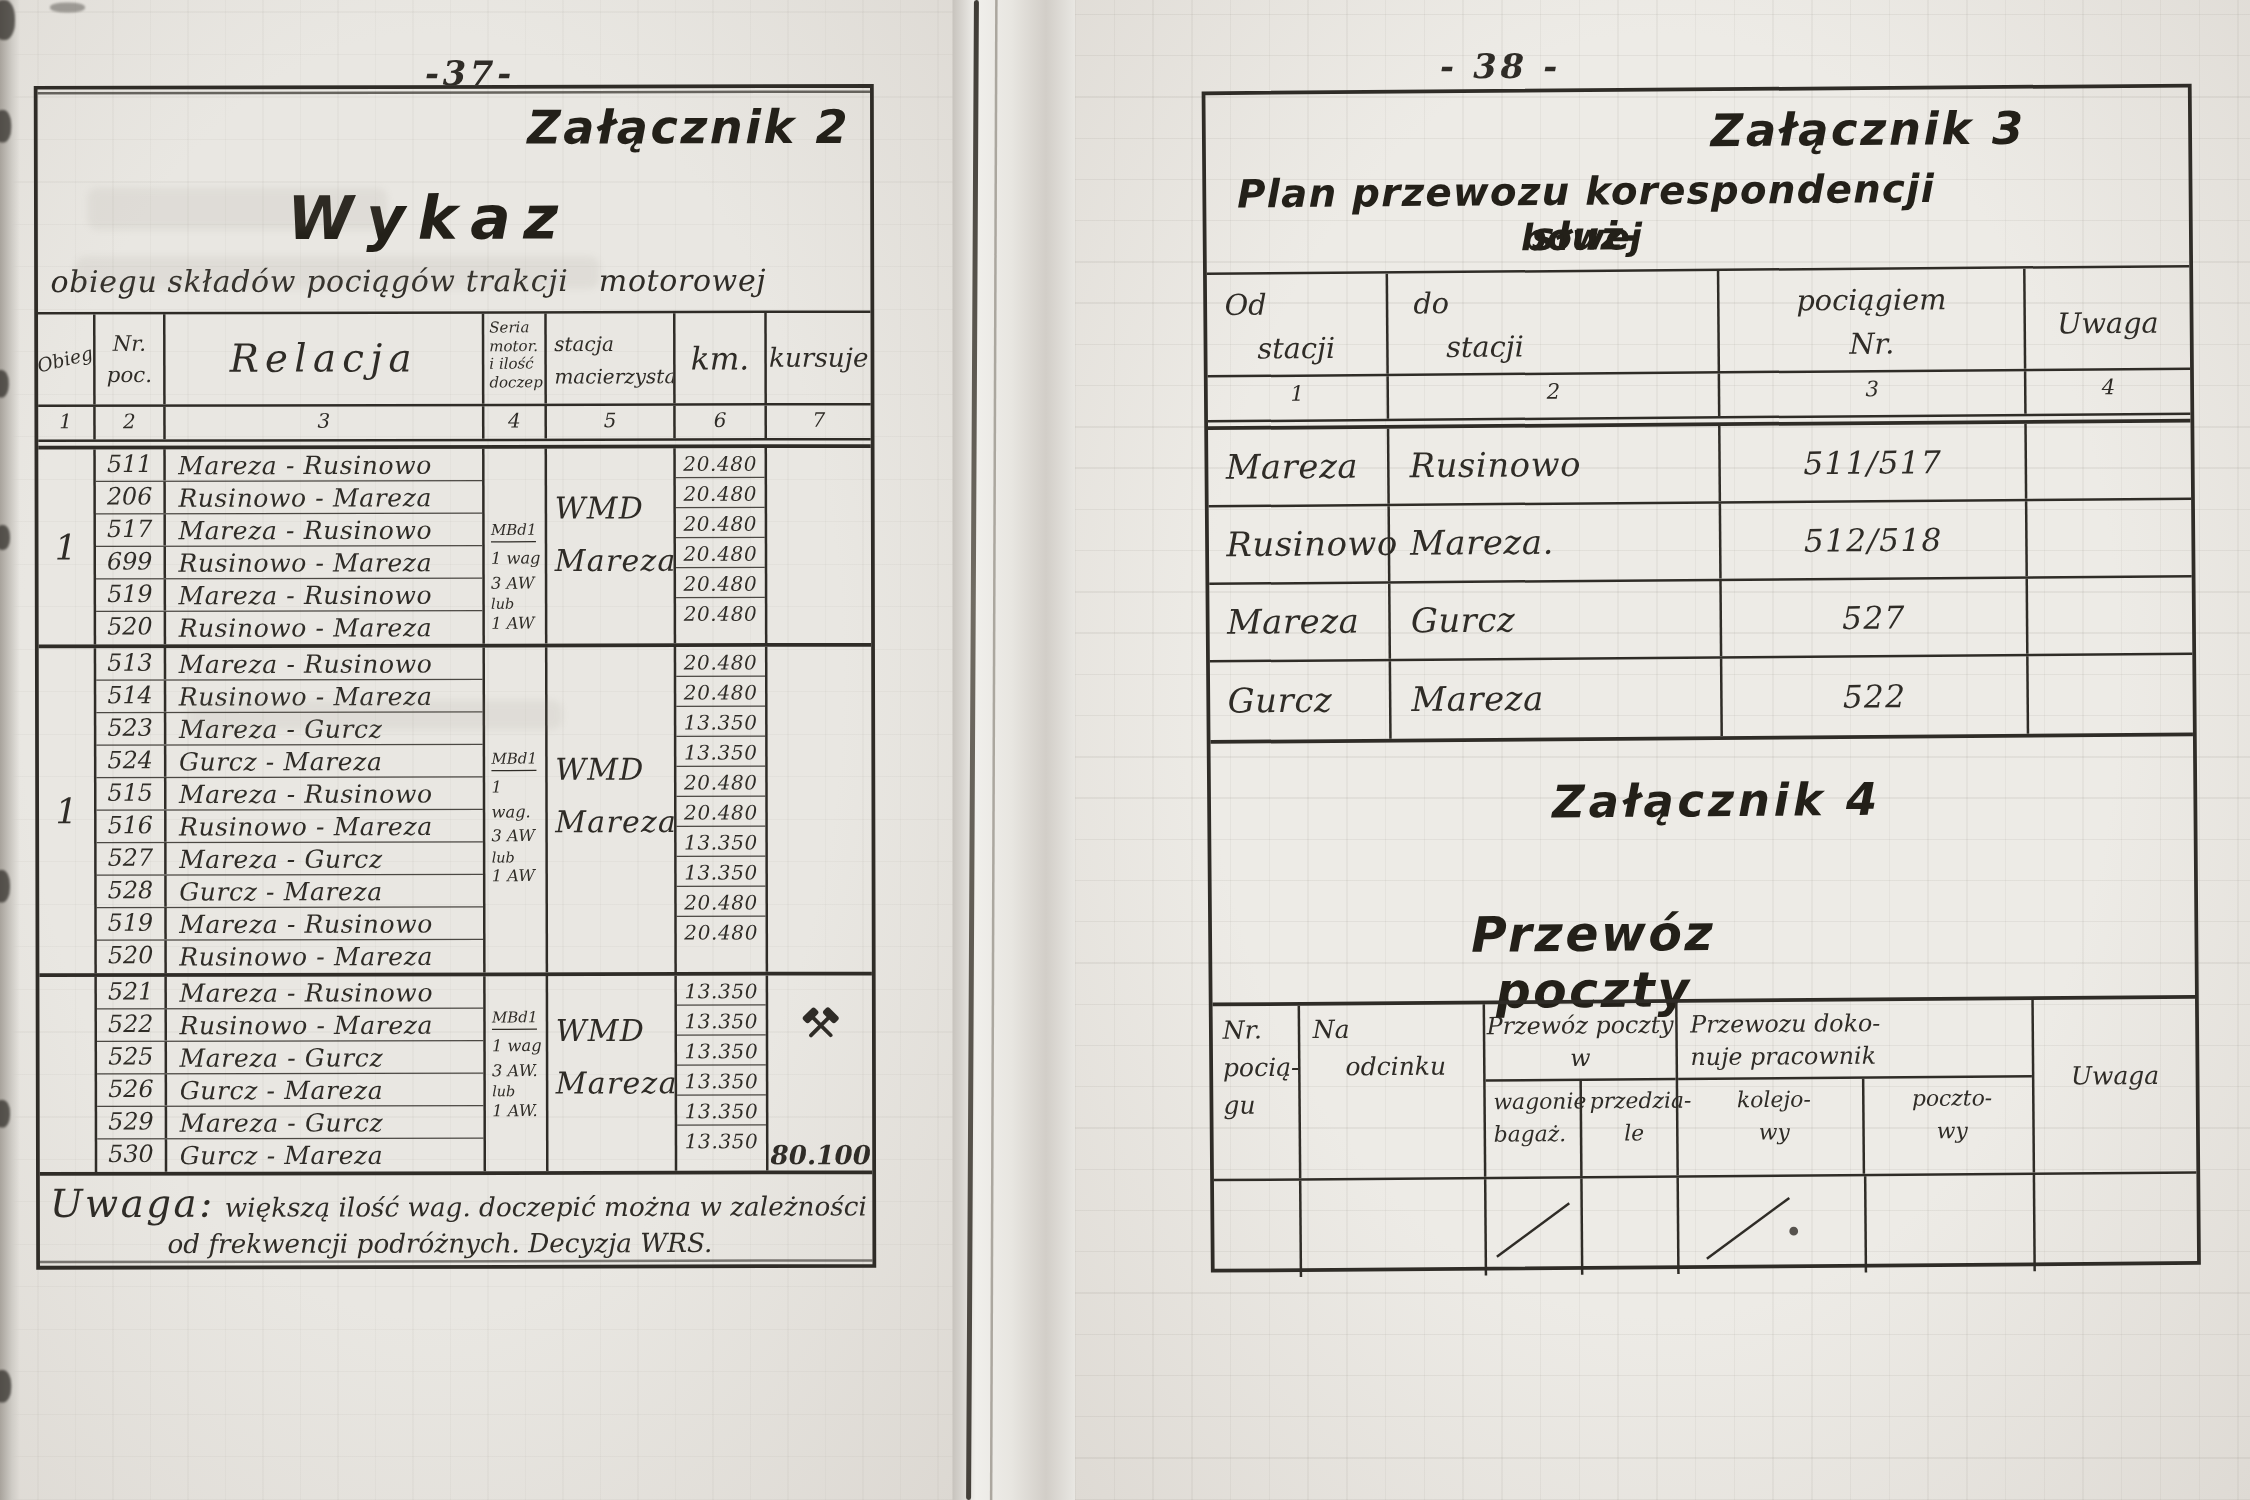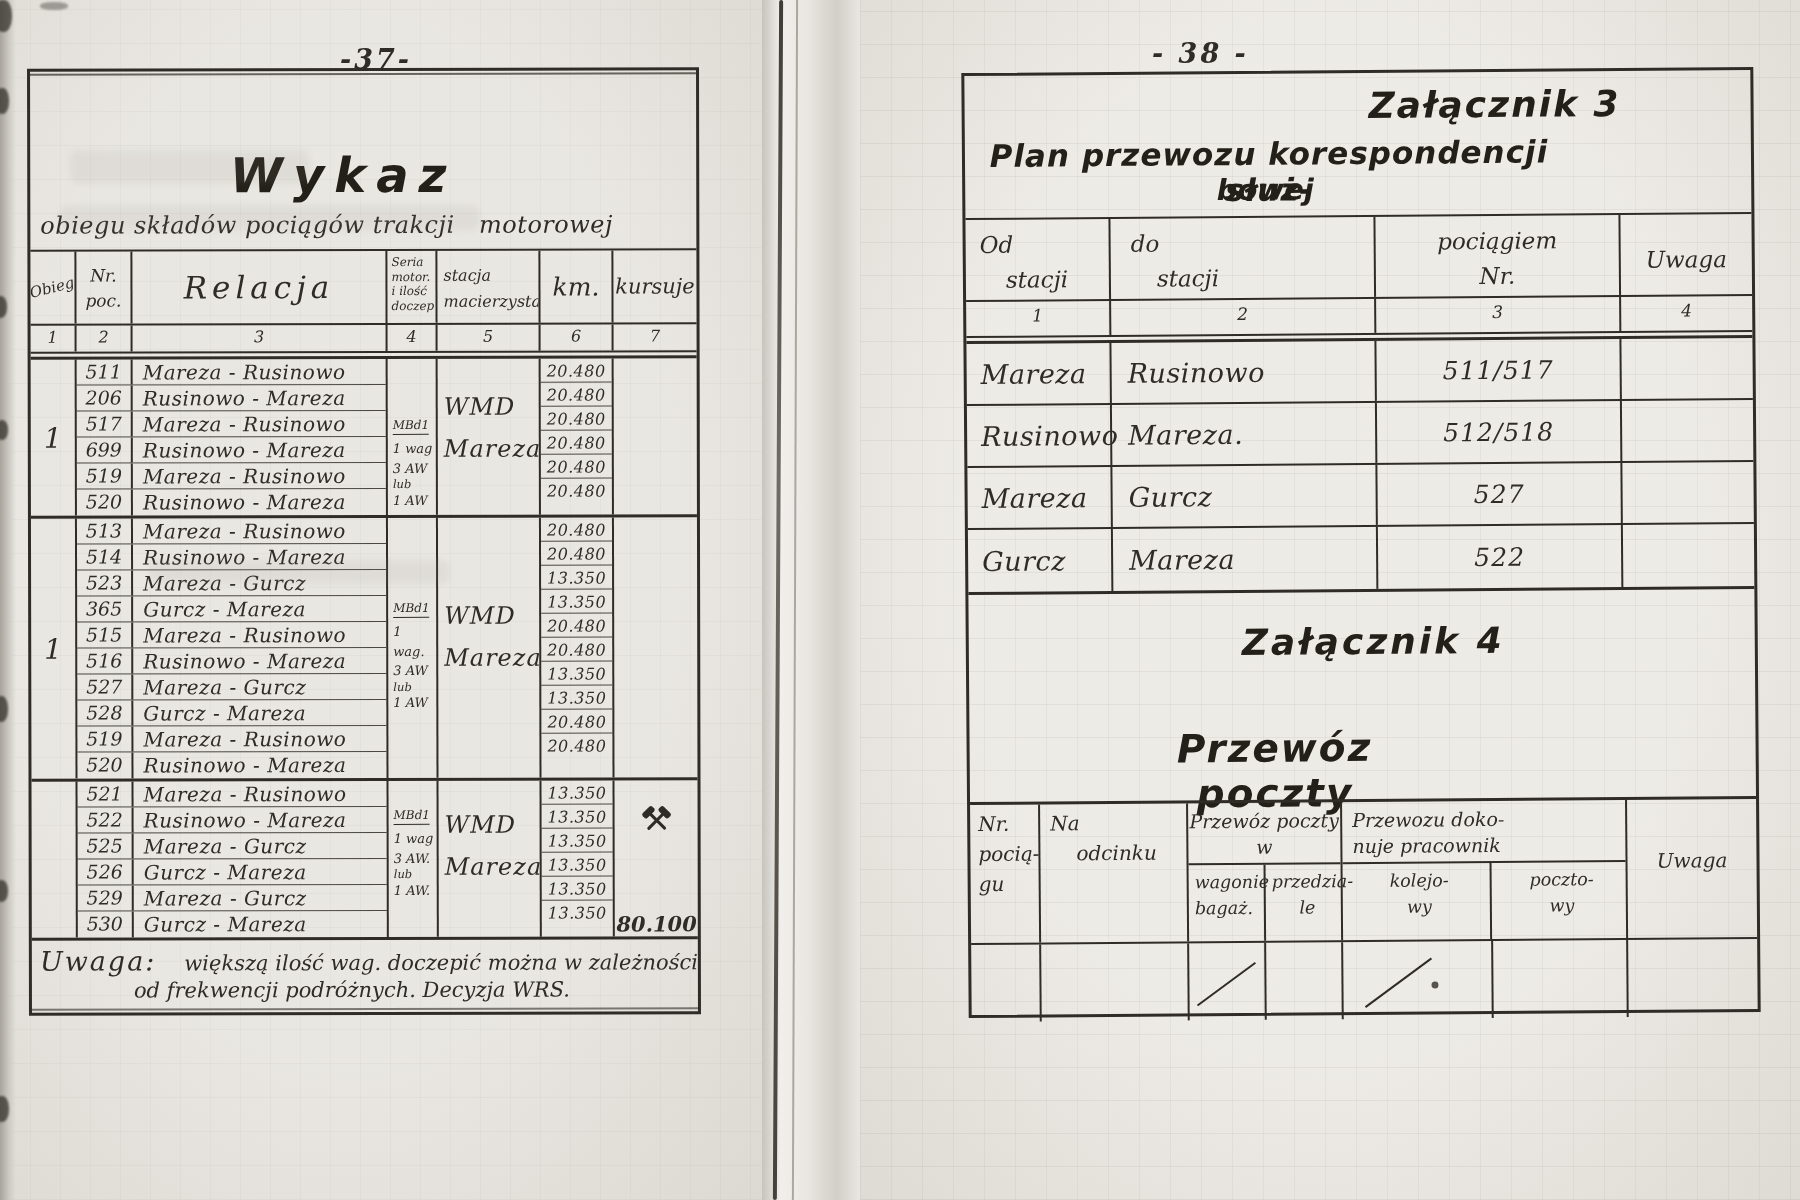--- a/index.html
+++ b/index.html
@@ -81,21 +81,21 @@
   .krow{height:24px;box-sizing:border-box;border-bottom:1.5px solid var(--ink-soft);text-align:center;font-size:16px;padding-top:3px;letter-spacing:.5px;}
   .krow:last-child{border-bottom:none;}
   .g-kurs{flex:1;position:relative;border-right:none !important;display:flex;flex-direction:column;align-items:center;}
   .g-kurs .total{position:absolute;bottom:0;left:-16px;right:1px;text-align:right;font-size:21px;font-weight:bold;white-space:nowrap;}
   .gr-a .g-seria{padding-top:56px;}   .gr-a .g-stacja{padding-top:34px;} .gr-a .sym{margin-top:38px;}
   .gr-b .g-seria{padding-top:80px;}   .gr-b .g-stacja{padding-top:84px;} .gr-b .sym{margin-top:66px;}
   .gr-c .g-seria{padding-top:24px;}   .gr-c .g-stacja{padding-top:30px;} .gr-c .sym{margin-top:22px;}
 
   .lfoot{position:absolute;left:8px;right:4px;top:874px;}
   .fn1{font-size:21px;white-space:nowrap;}
-  .fn-label{font-size:27px;letter-spacing:2px;margin-right:28px;}
+  .fn-label{font-size:31px;letter-spacing:2px;margin-right:8px;}
   .fn2{font-size:21px;text-align:center;padding-right:30px;margin-top:2px;}
 
   
   .rp-no{position:absolute;left:292px;top:38px;font-size:27px;font-weight:bold;letter-spacing:3px;}
   .rbox{position:absolute;left:105px;top:70px;width:792px;height:945px;
     border:3px solid var(--ink);box-sizing:border-box;transform:rotate(-.45deg);}
   .rz3{position:absolute;right:130px;top:12px;font-size:36px;letter-spacing:2px;}
   .rtitle1{position:absolute;left:8px;width:592px;top:62px;text-align:center;font-size:31px;letter-spacing:1px;}
   .rtitle2{position:absolute;left:150px;width:300px;top:99px;text-align:center;font-size:29px;}
 
@@ -153,20 +153,21 @@
 </head>
 <body>
 
 <div class="page-left">
   <div class="lp-no hw">-37-</div>
 
   <div class="lbox">
     <div class="iline-t"></div>
     <div class="iline-b"></div>
 
+    <div class="lz2 stamp">Załącznik 2</div>
     <div class="ltitle stamp">Wykaz</div>
     <div class="lsub hw">obiegu składów pociągów trakcji   motorowej</div>
 
     <div class="ltable">
 
       <div class="lhdr">
         <div class="hc-obieg hw">
             <span>Obieg</span>
           </div>
         <div class="hc-nr hw">
@@ -259,21 +260,21 @@
               </div>
             <div class="prow">
                 <div class="nr hw">514</div>
                 <div class="rel hw">Rusinowo - Mareza</div>
               </div>
             <div class="prow">
                 <div class="nr hw">523</div>
                 <div class="rel hw">Mareza - Gurcz</div>
               </div>
             <div class="prow">
-                <div class="nr hw">365</div>
+                <div class="nr hw">524</div>
                 <div class="rel hw">Gurcz - Mareza</div>
               </div>
             <div class="prow">
                 <div class="nr hw">515</div>
                 <div class="rel hw">Mareza - Rusinowo</div>
               </div>
             <div class="prow">
                 <div class="nr hw">516</div>
                 <div class="rel hw">Rusinowo - Mareza</div>
               </div>

